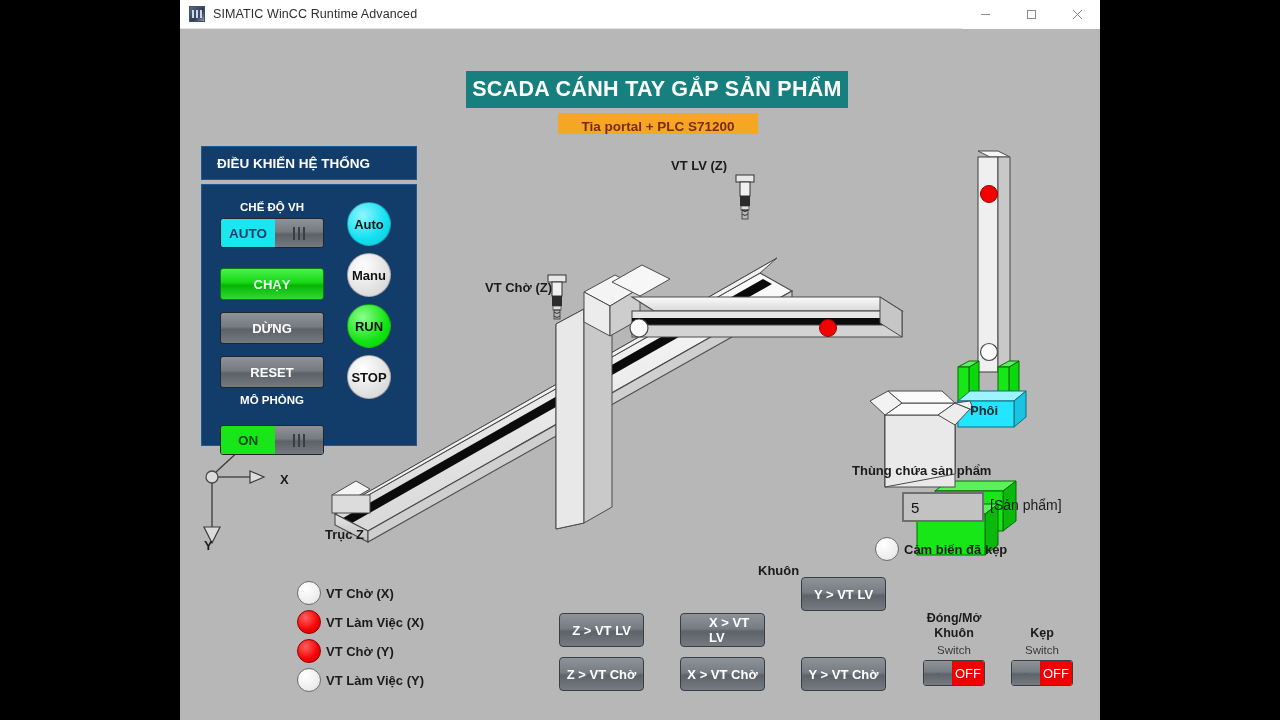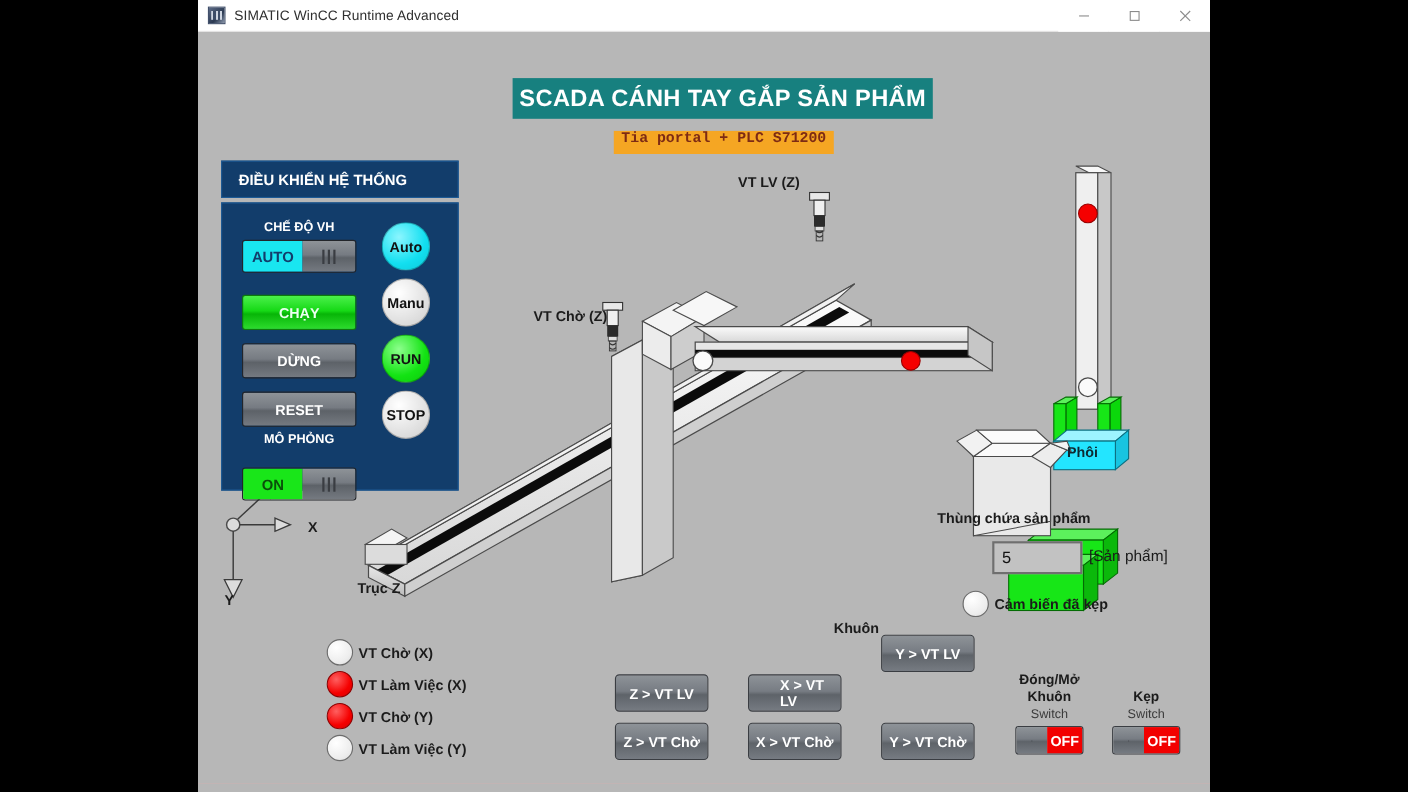--- a/index.html
+++ b/index.html
@@ -6,21 +6,21 @@
   html, body {
     width: 1280px; height: 720px;
     background: #000; overflow: hidden;
     font-family: "Liberation Sans", sans-serif;
   }
   #root { position: relative; width: 1280px; height: 720px; background: #000; }
 
   
   #window {
     position: absolute; left: 180px; top: 0; width: 920px; height: 720px;
-    background: #fca5a5;
+    background: #14532d;
   }
   #titlebar {
     position: absolute; left: 0; top: 0; width: 920px; height: 29px;
     background: #ffffff; display: flex; align-items: center;
     border-bottom: 1px solid #e6e6e6;
   }
   #app-icon {
     width: 16px; height: 16px; margin-left: 9px; margin-right: 8px;
     background: linear-gradient(135deg,#5b6a86 0%,#2c3a52 60%,#8d99ad 100%);
     border: 1px solid #42506b; position: relative; flex: none;
@@ -54,22 +54,22 @@
   
   #banner {
     position: absolute; left: 286px; top: 42px; width: 382px; height: 37px;
     background: #17807f; display: flex; align-items: center; justify-content: center;
   }
   #banner span {
     color: #ffffff; font-weight: bold; font-size: 21.5px; letter-spacing: .3px;
     white-space: nowrap;
   }
   #subbanner {
-    position: absolute; left: 378px; top: 90px; width: 200px; height: 21px;
-    background: #f5a623; display: flex; align-items: flex-start; justify-content: center; font-family: Liberation Mono, monospace;
+    position: absolute; left: 378px; top: 84px; width: 200px; height: 21px;
+    background: #f5a623; display: flex; align-items: flex-end; justify-content: center;
   }
   #subbanner span {
     color: #7d2b14; font-weight: bold; font-size: 13.5px; white-space: nowrap;
   }
 
   
   #panel-header {
     position: absolute; left: 21px; top: 117px; width: 216px; height: 34px;
     background: #123d6b; border: 1px solid #1d5a96;
     display: flex; align-items: center; padding-left: 15px;
@@ -173,21 +173,21 @@
     position: absolute; width: 62px; height: 26px; display: flex;
     border: 1px solid #3a3d42; border-radius: 3px; overflow: hidden;
   }
   .sw-box .handle {
     flex: 0 0 28px;
     background: linear-gradient(180deg,#8e9398 0%,#777c83 45%,#5e6369 55%,#767b82 100%);
     display:flex; align-items:center; justify-content:center;
     color:#4a4d52; font-size:10px;
   }
   .sw-box .state {
-    flex: 1; background: #f20000; color: #fff; font-weight: bold; font-size: 13px;
+    flex: 1; background: #f20000; color: #fff; font-weight: normal; font-size: 13px;
     display: flex; align-items: center; justify-content: center;
   }
 </style>
 </head>
 <body>
 
 <div id="root">
 
   <div id="window">
 

